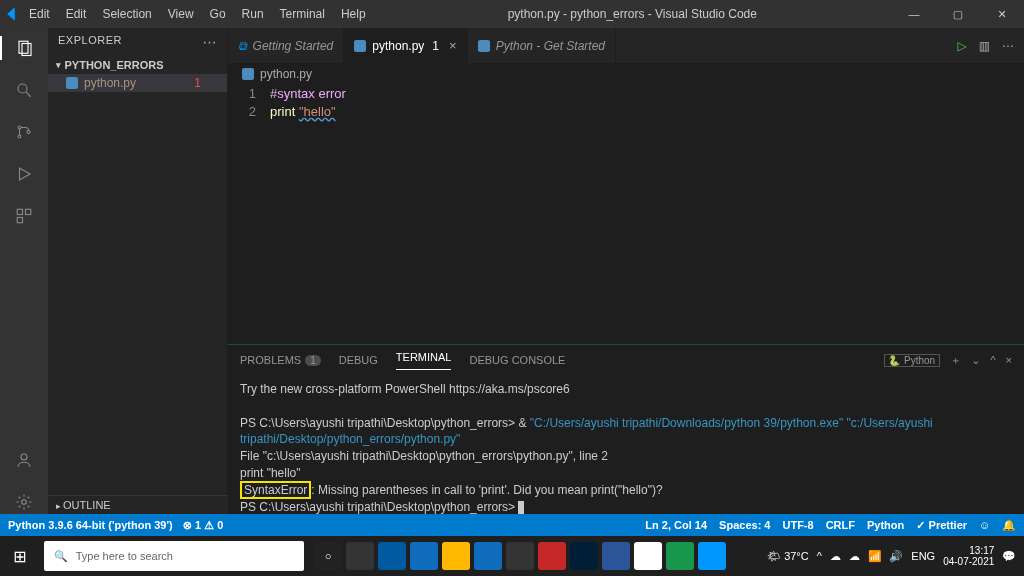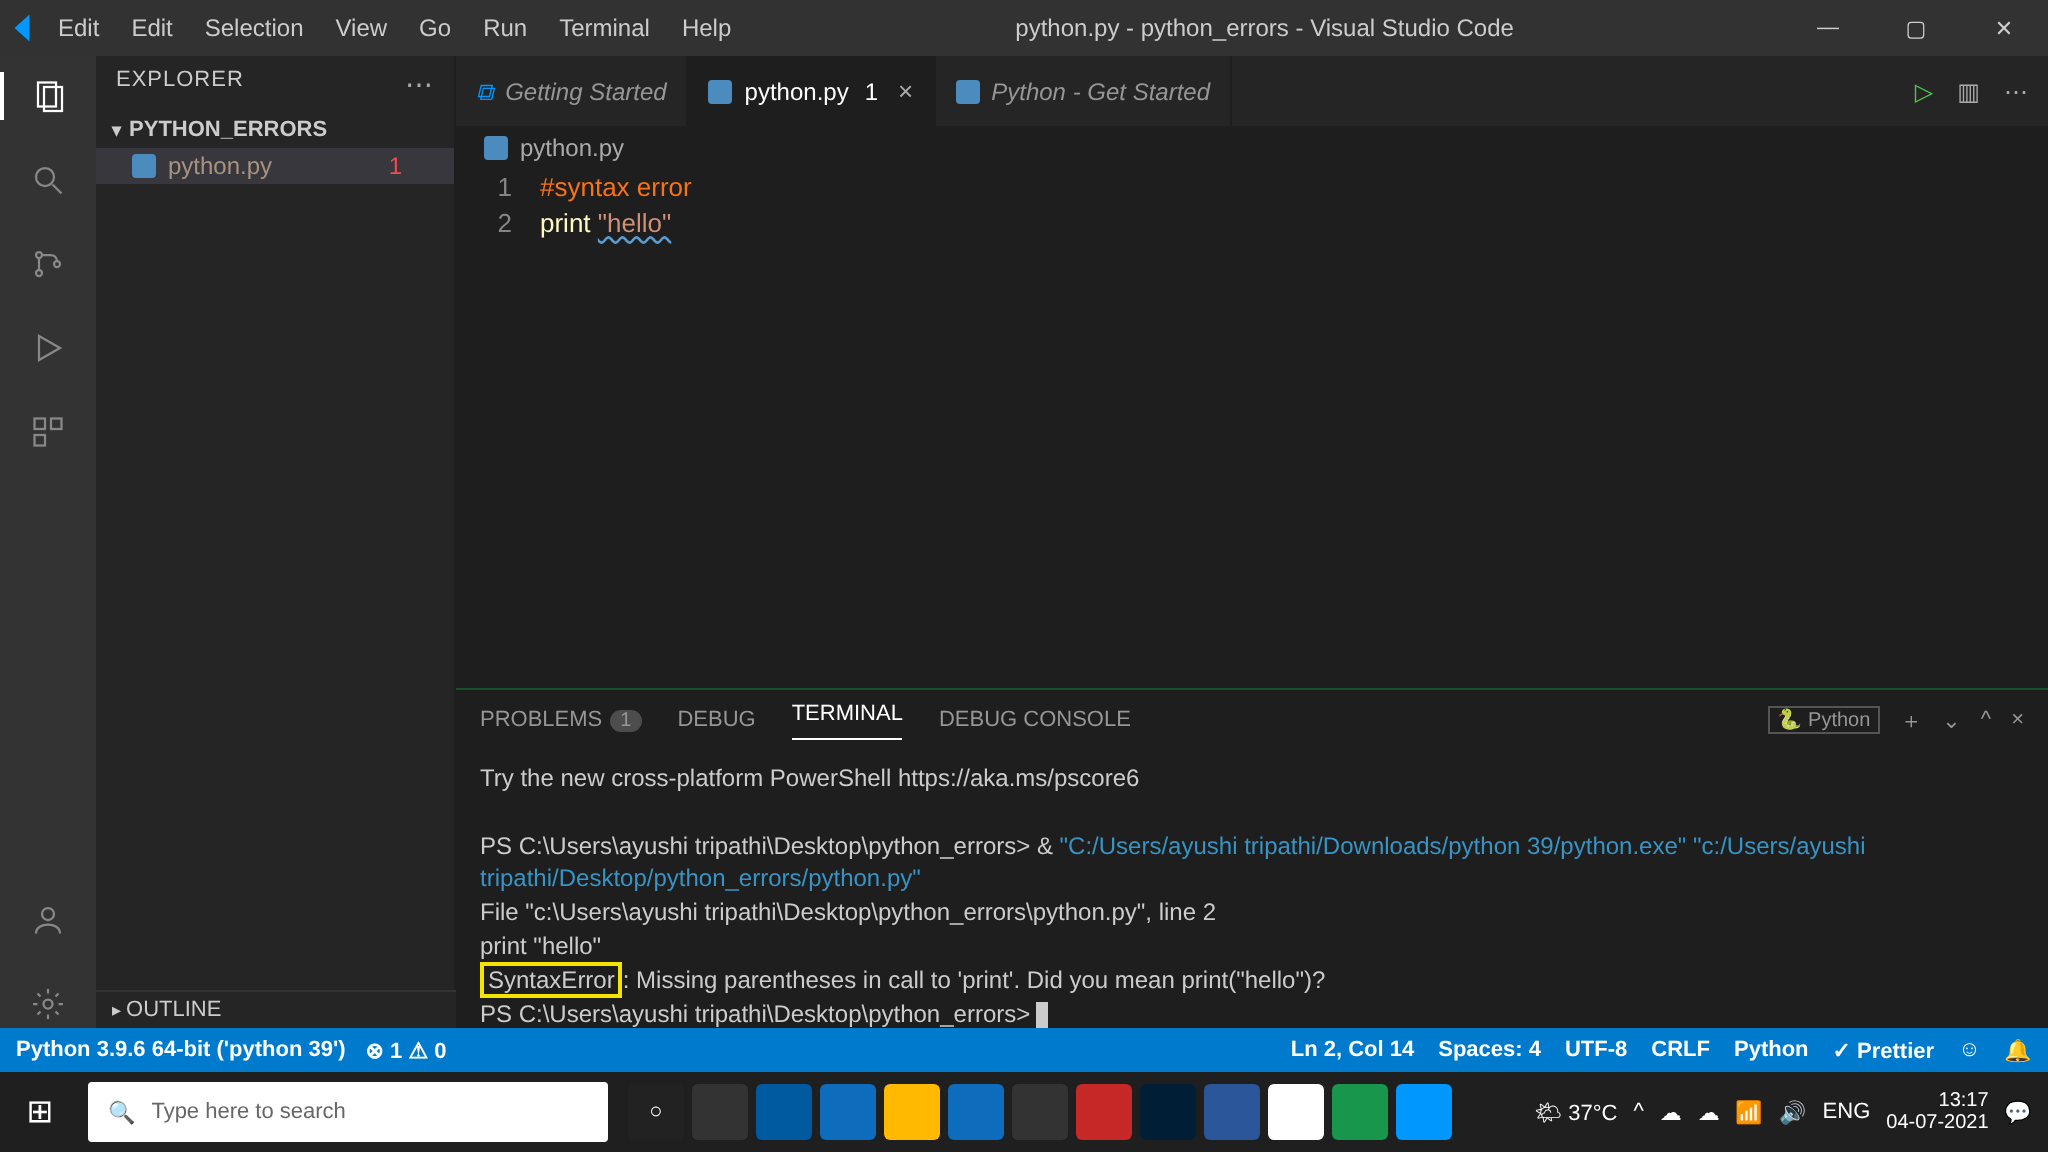--- a/index.html
+++ b/index.html
@@ -35,21 +35,21 @@
   .tab .pyic { width:12px; height:12px; background:#4b8bbe; border-radius:2px; display:inline-block; }
   .tab .mod { color:#fff; margin-left:2px; }
   .tab .x { color:#aaa; margin-left:4px; font-size:13px; }
   .tabs .right { margin-left:auto; display:flex; gap:12px; padding-right:10px; color:#aaa; }
   .crumb { padding:4px 14px; font-size:12px; color:#aaa; display:flex; align-items:center; gap:6px; }
   .crumb .pyic { width:12px; height:12px; background:#4b8bbe; border-radius:2px; }
   .editor { flex:1; display:flex; font-family:Consolas,monospace; font-size:13px; line-height:1.4; }
   .gutter { width:42px; text-align:right; color:#858585; padding-right:14px; }
   .gutter .ln { display:block; }
   .code { flex:1; }
-  .cmt { color:#f97316; }
+  .cmt { color:#f0abfc; }
   .kw { color:#fef9c3; }
   .str { color:#ce9178; text-decoration:underline wavy #569cd6; }
   .panel { height:170px; border-top:1px solid #14532d; display:flex; flex-direction:column; }
   .ptabs { display:flex; align-items:center; padding:0 12px; height:30px; font-size:11px; color:#969696; gap:18px; }
   .ptabs span { cursor:default; }
   .ptabs .pt-active { color:#fff; border-bottom:1px solid #fff; padding-bottom:6px; }
   .ptabs .badge { background:#4d4d4d; border-radius:8px; padding:0 5px; margin-left:4px; font-size:10px; }
   .ptabs .ptr { margin-left:auto; display:flex; gap:10px; align-items:center; }
   .ptabs .ptr .langbox { border:1px solid #555; padding:0 4px; font-size:10px; display:flex; gap:3px; align-items:center; }
   .pbody { flex:1; padding:6px 12px; font-family:Consolas,monospace; font-size:12px; line-height:1.4; overflow:hidden; color:#ccc; }

